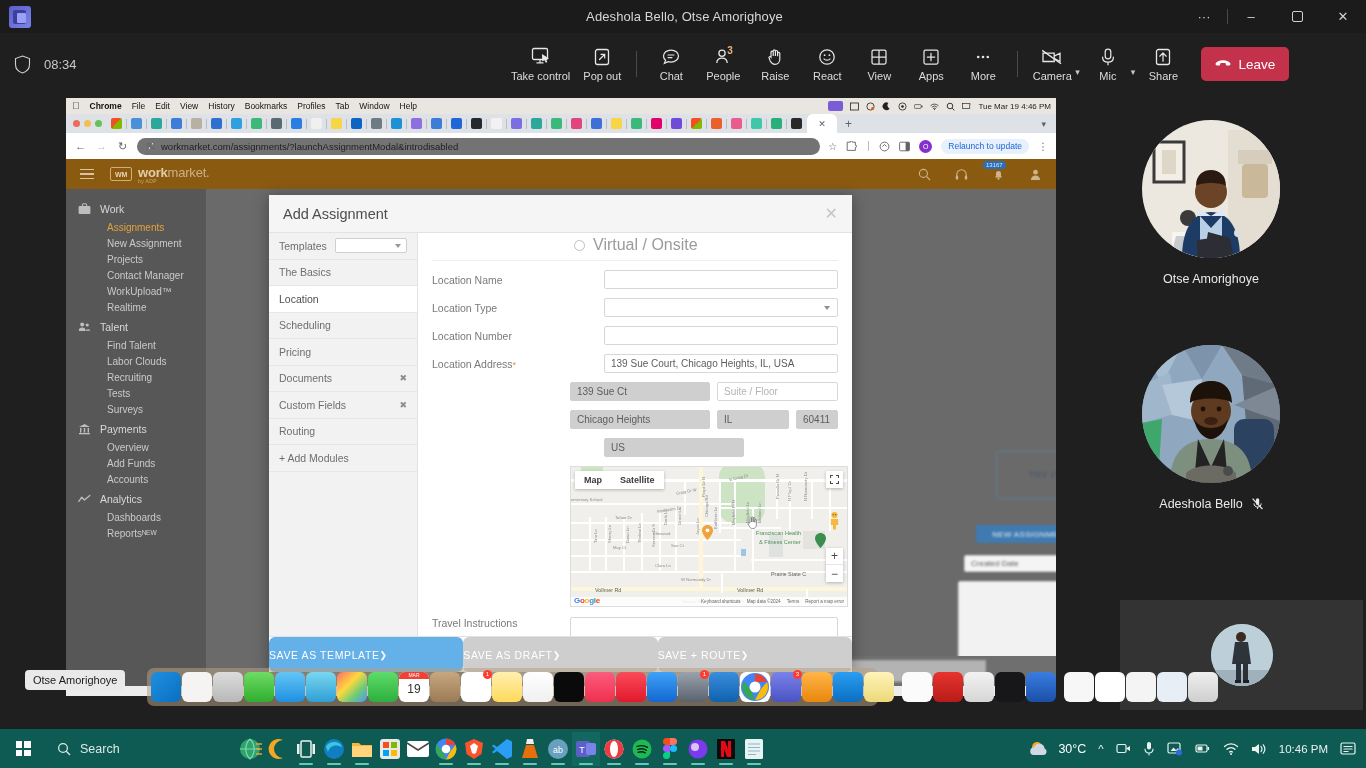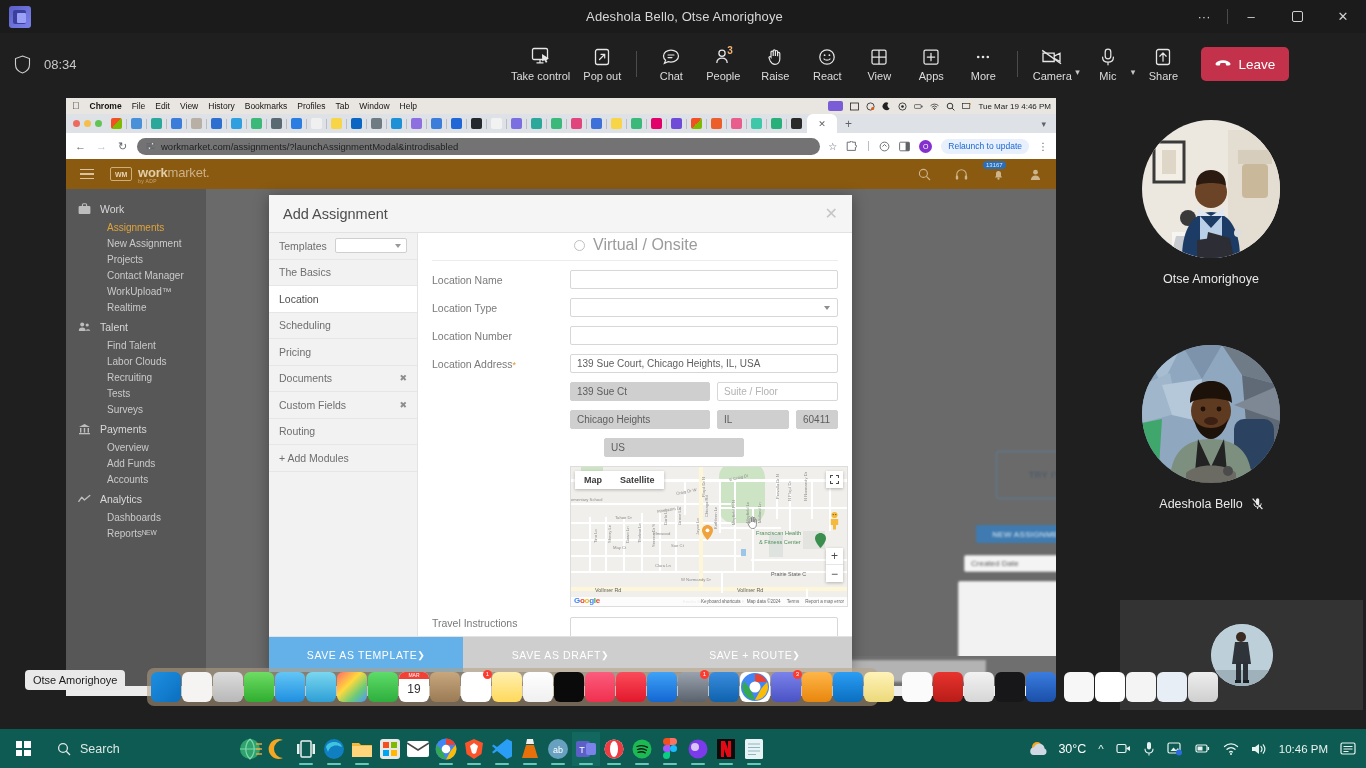--- a/index.html
+++ b/index.html
@@ -243,21 +243,21 @@
 
   .mod-form{flex:1;overflow:hidden;position:relative;background:#fff;padding:0 14px;}
   .virtual-row{
     display:flex;align-items:center;gap:8px;padding:3px 0 6px 142px;
     border-bottom:1px solid #ededed;margin-bottom:9px;
   }
   .radio{
     width:11px;height:11px;border:1.4px solid #bfbfbf;border-radius:50%;flex:none;
   }
   .virtual-row .vl{font-size:16px;color:#9b9b9b;text-align:right;}
-  .frow{display:flex;align-items:center;margin-bottom:9px;}
+  .frow{display:flex;align-items:center;margin-bottom:9px;gap:34px;}
   .flabel{
     width:138px;flex:none;font-size:10.5px;color:#7a7a7a;padding-right:8px;
   }
   .req{color:#e8922e;font-size:9px;}
   .finput{
     flex:1;height:19px;border:1px solid #d7d7d7;border-radius:2px;background:#fff;
     font-size:10px;color:#5e5e5e;padding:0 6px;
     display:flex;align-items:center;
   }
   .fselect{position:relative;}
@@ -338,22 +338,22 @@
   }
   .ti-box:after{
     content:"";position:absolute;right:2px;bottom:2px;width:0;height:0;
     border-left:5px solid transparent;border-bottom:5px solid #c0c0c0;
   }
 
   .modal-foot{
     height:36px;display:flex;flex:none;border-top:1px solid #e2e2e2;
   }
   .foot-btn{
-    flex:1;display:flex;align-items:center;justify-content:center;gap:0;
-    font-size:10.5px;letter-spacing:.6px;color:#fff;cursor:pointer;
+    flex:1;display:flex;align-items:center;justify-content:flex-start;gap:0;
+    font-size:10.5px;letter-spacing:.6px;color:#fff;cursor:pointer;border-radius:6px;
   }
   .foot-btn.tpl{background:#64b0e8;}
   .foot-btn.draft{background:#cecece;}
   .foot-btn.route{background:#cecece;}
   .arrow{font-size:9px;}
 
   
   .rail{position:absolute;left:1056px;top:95px;width:310px;height:615px;background:#1f1f1f;}
   .tile{position:absolute;left:0;width:310px;display:flex;flex-direction:column;align-items:center;}
   .avatar{

